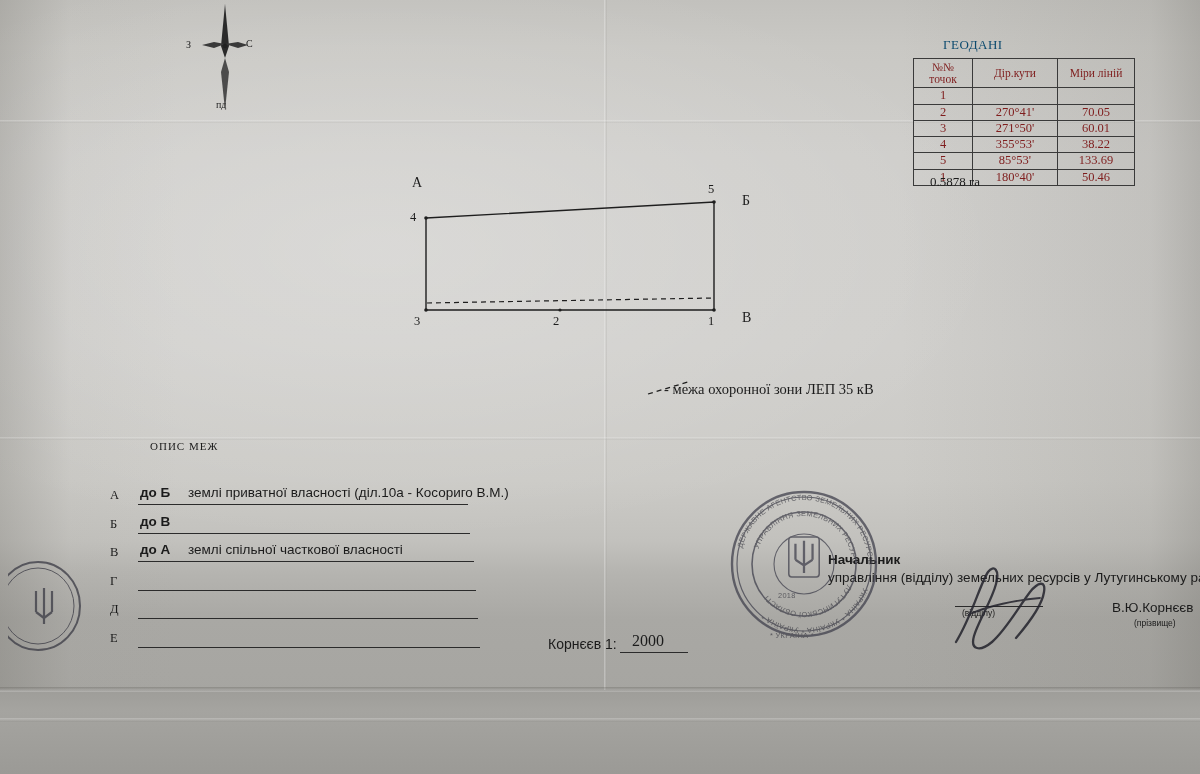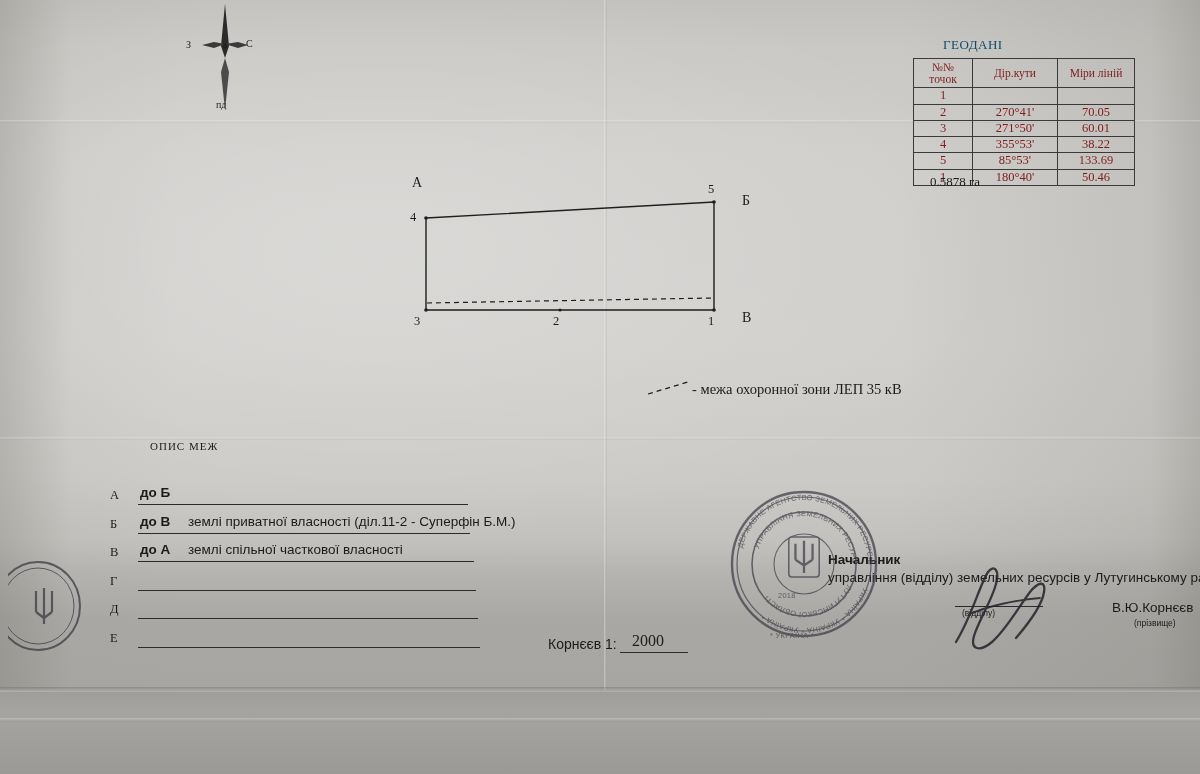--- a/index.html
+++ b/index.html
@@ -85,21 +85,21 @@
     position: absolute; left: 930px; top: 174px;
     font-size: 13px;
   }
 
   
   .plot { position: absolute; left: 390px; top: 170px; width: 400px; height: 170px; }
   .plot svg { position: absolute; left: 0; top: 0; }
   .plot .v { position: absolute; font-size: 12.5px; color: #1c1c1c; }
 
   .legend-line { position: absolute; left: 648px; top: 390px; width: 40px; height: 2px; }
-  .legend-text { position: absolute; left: 692px; top: 381px; font-size: 14.5px; }
+  .legend-text { position: absolute; left: 664px; top: 381px; font-size: 14.5px; }
 
   
   .opys { position: absolute; left: 150px; top: 440px; font-size: 11px; letter-spacing: 1px; }
   .row { position: absolute; height: 26px; }
   .row .letter { position: absolute; left: 0; top: 4px; width: 16px; font-size: 12.5px; }
   .row .dolabel { position: absolute; left: 30px; top: 1px; font-size: 13.5px; font-weight: bold; font-family: "Liberation Sans", sans-serif; }
   .row .desc { position: absolute; left: 78px; top: 1px; font-size: 13.5px; font-family: "Liberation Sans", sans-serif; white-space: nowrap; }
   .row .underline { position: absolute; left: 28px; top: 20px; height: 1px; background: #2b2b2b; }
 
   .scale-label { position: absolute; left: 548px; top: 636px; font-size: 14px; font-family: "Liberation Sans", sans-serif; }
@@ -219,26 +219,26 @@
   <svg class="legend-line" style="position:absolute; left:646px; top:378px; width:46px; height:22px;">
     <line x1="2" y1="16" x2="42" y2="4" stroke="#1e1e1e" stroke-width="1.3" stroke-dasharray="5,4"></line>
   </svg>
   <div class="legend-text">- межа охоронної зони ЛЕП 35 кВ</div>
 
   <div class="opys">ОПИС МЕЖ</div>
 
   <div class="row" style="left:110px; top:484px; width:460px;">
     <span class="letter">А</span>
     <span class="dolabel">до Б</span>
+    <span class="desc">землі приватної власності (діл.10а - Косориго В.М.)</span>
     <span class="underline" style="width:330px;"></span>
   </div>
   <div class="row" style="left:110px; top:513px; width:460px;">
     <span class="letter">Б</span>
     <span class="dolabel">до В</span>
-    <span class="desc">землі приватної власності (діл.11-2 - Суперфін Б.М.)</span>
     <span class="underline" style="width:332px;"></span>
   </div>
   <div class="row" style="left:110px; top:541px; width:460px;">
     <span class="letter">В</span>
     <span class="dolabel">до А</span>
     <span class="desc">землі спільної часткової власності</span>
     <span class="underline" style="width:336px;"></span>
   </div>
   <div class="row" style="left:110px; top:570px; width:460px;">
     <span class="letter">Г</span>

